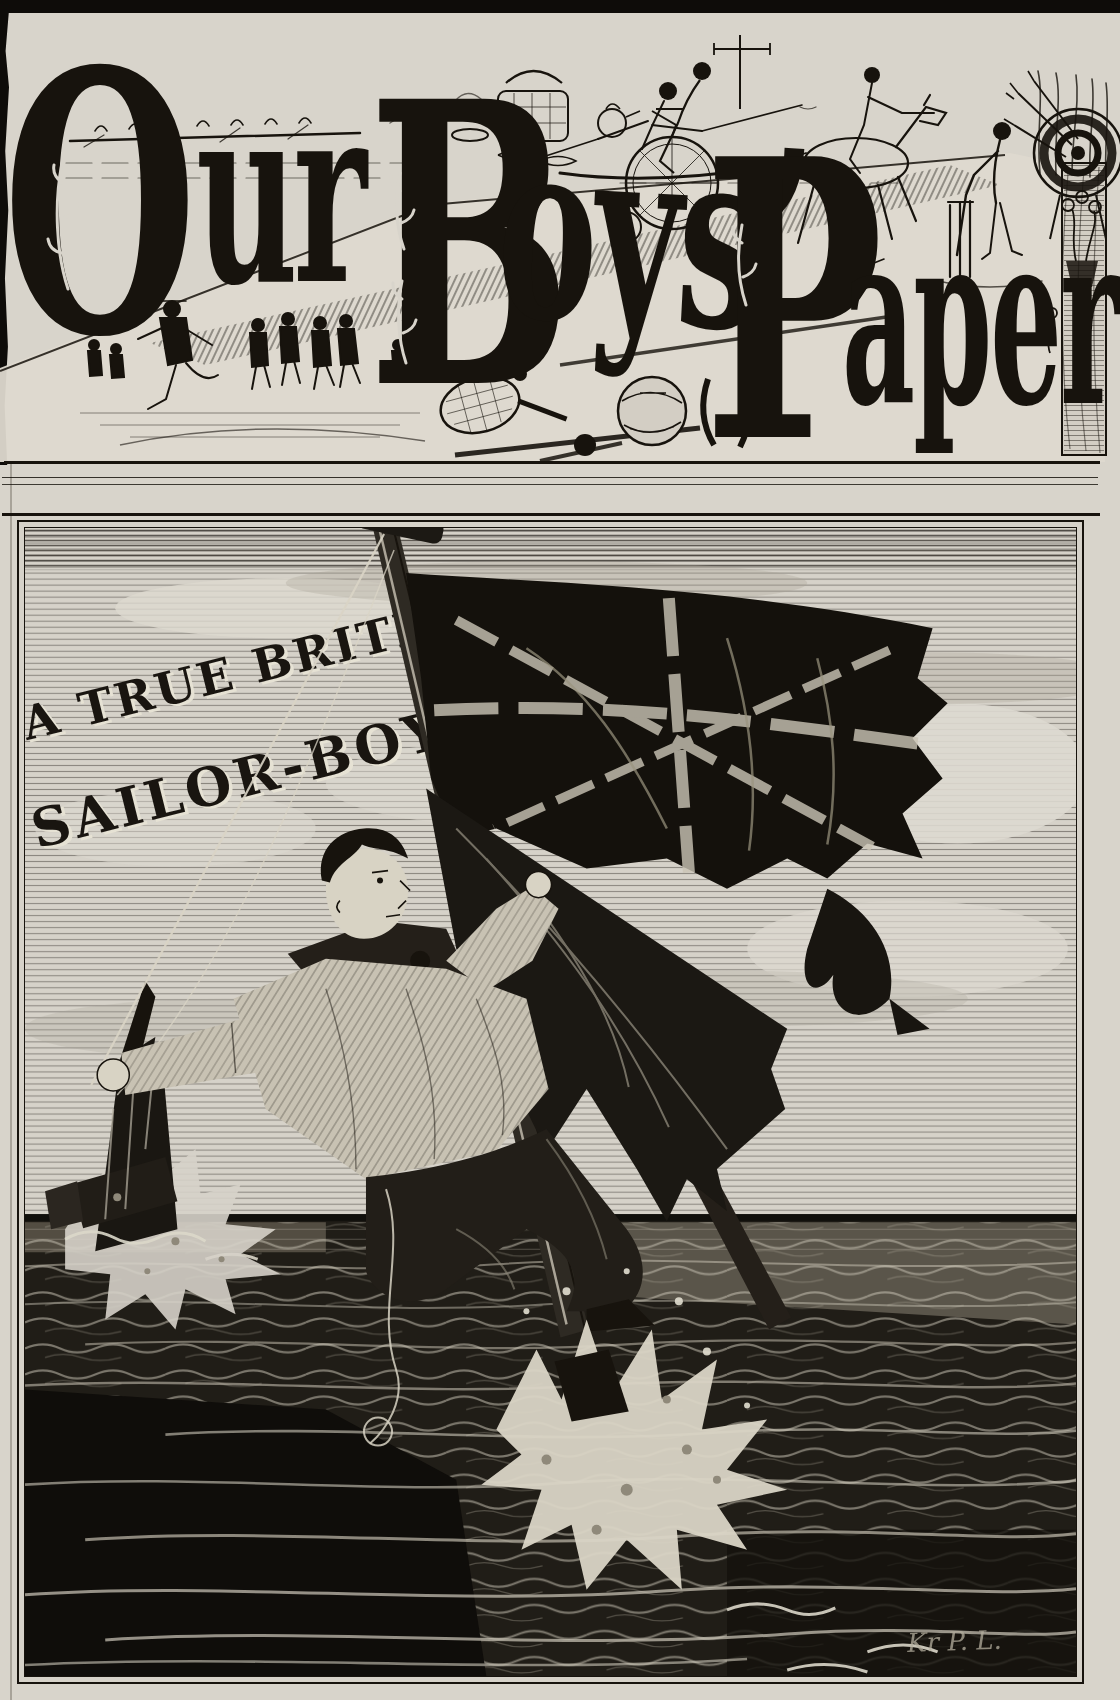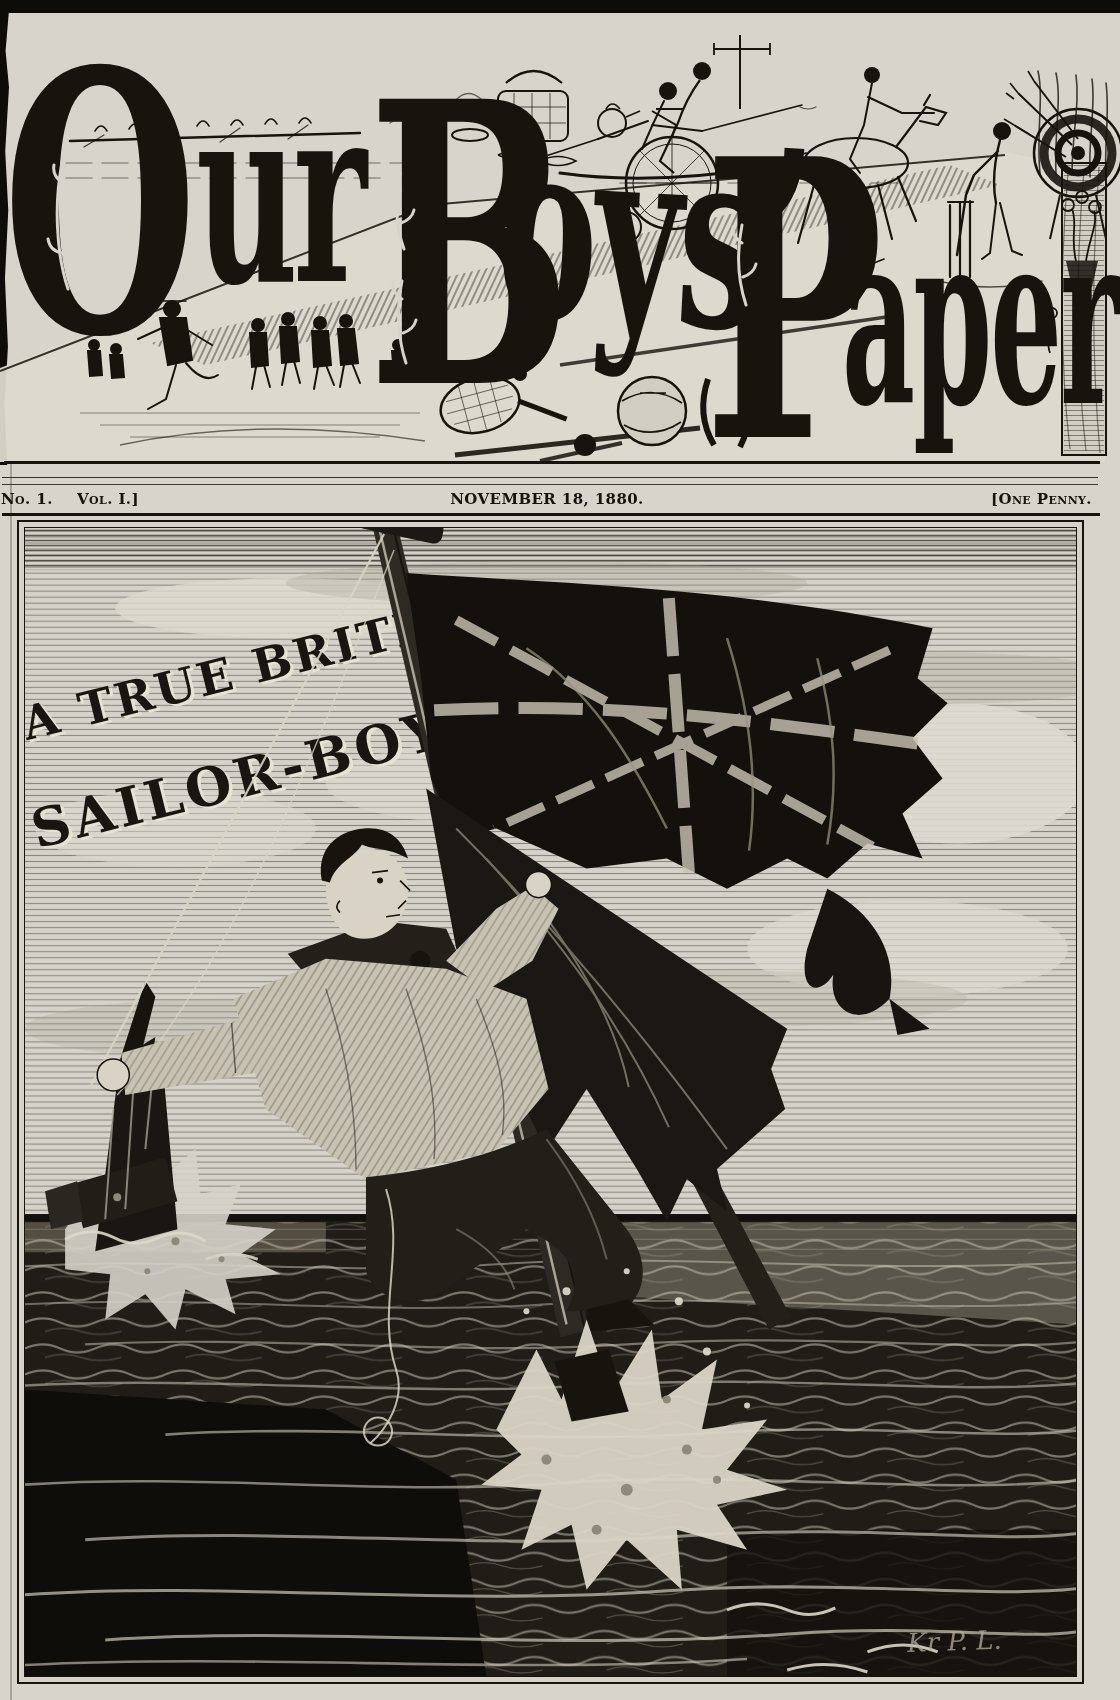--- a/index.html
+++ b/index.html
@@ -232,26 +232,20 @@
         <path d="M742,212 C736,242 738,268 746,292 M742,230 q-10,-6 -9,-16 M743,264 q11,-4 13,-13"></path>
       </g>
     </g>
   </svg>
   </div>
 
   <div class="rule rule-a"></div>
   <div class="rule rule-b"></div>
   <div class="rule rule-c"></div>
 
-  <div class="dateline">
-    <span class="dl-issue sc">No. 1.</span>
-    <span class="dl-volume sc">Vol. I.]</span>
-    <span class="dl-date">NOVEMBER 18, 1880.</span>
-    <span class="dl-price sc">[One Penny.</span>
-  </div>
 
   <div class="rule rule-d"></div>
 
   <div class="illustration">
     <div class="illo-inner">
     <svg viewBox="0 0 1048 1146" preserveAspectRatio="none">
       <defs>
         <pattern id="skyH" width="6" height="6" patternUnits="userSpaceOnUse">
           <path d="M0 3 H6" stroke="#17130d" stroke-width="1" opacity="0.42"></path>
         </pattern>

